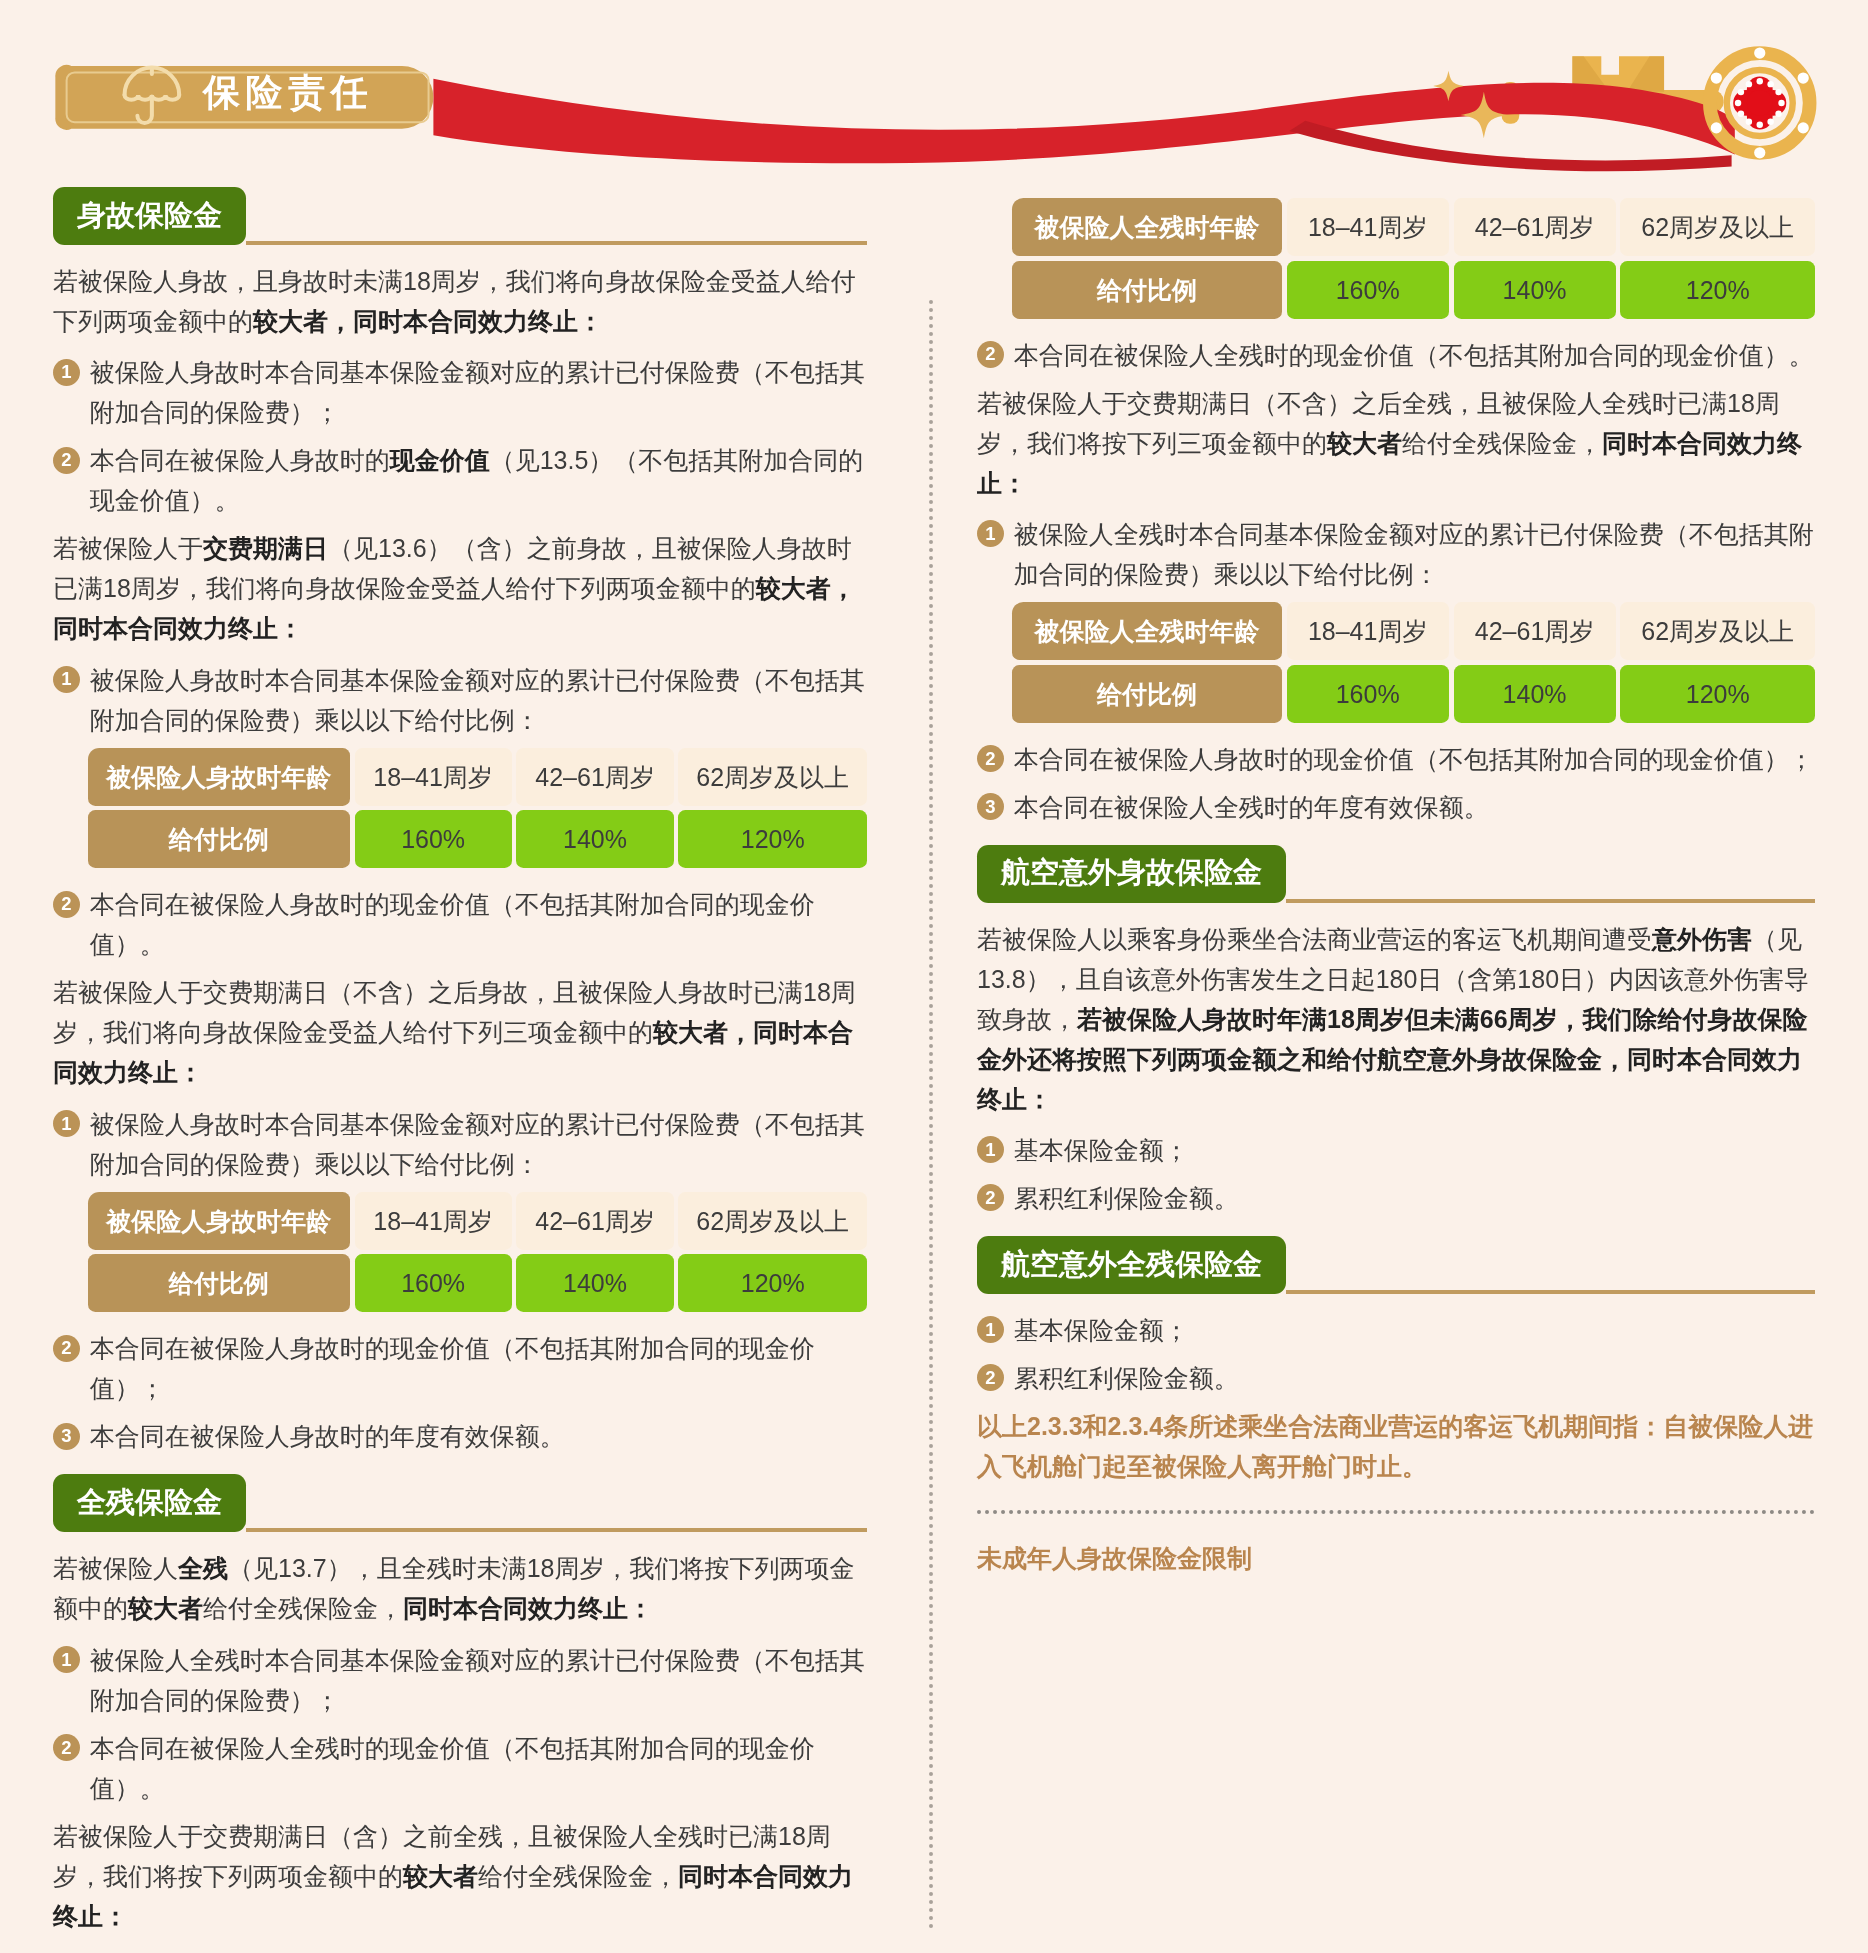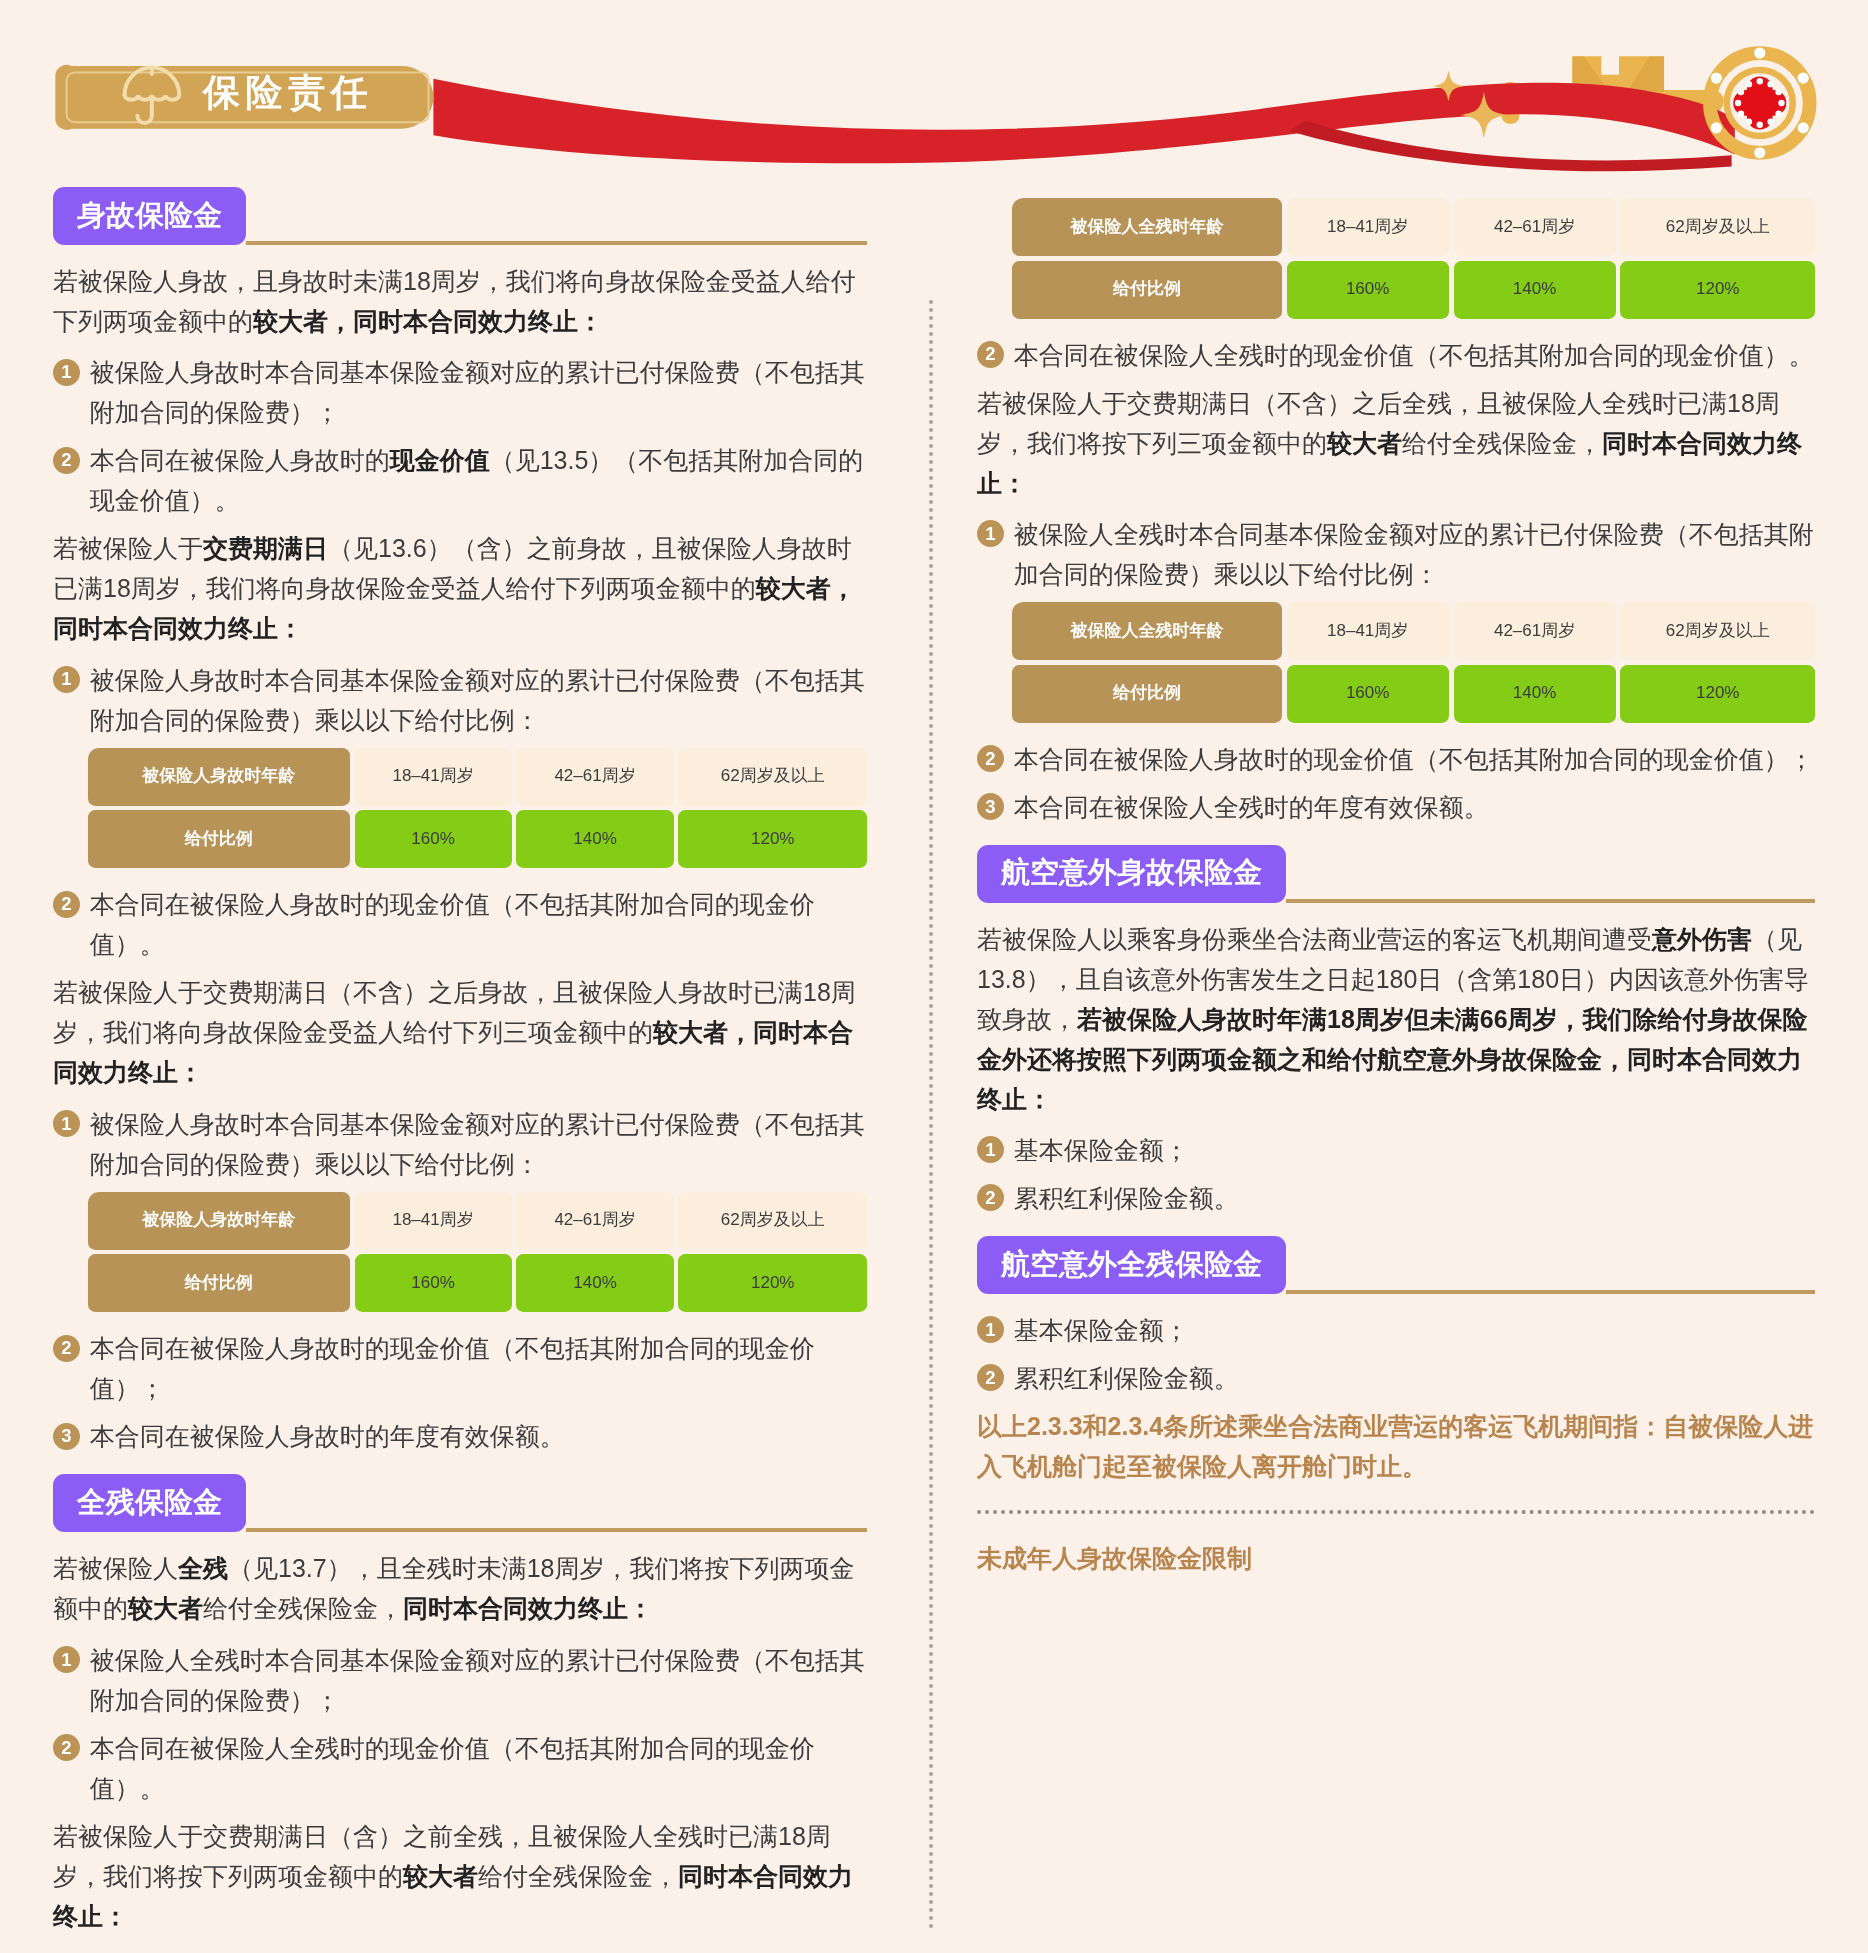--- a/index.html
+++ b/index.html
@@ -26,21 +26,21 @@
   .col-right{left:977px;top:193px;width:838px;}
   .vdivider{
     position:absolute;left:929px;top:300px;bottom:22.6px;width:0;
     border-left:4px dotted #a9a29a;
   }
 
   
   .sec{display:flex;align-items:flex-end;margin:18px 0 16px;}
   .sec:first-child{margin-top:0;}
   .sec-badge{
-    background:#8b5cf6;color:#fff;font-weight:700;font-size:29px;line-height:1;
+    background:#4d7c0f;color:#fff;font-weight:700;font-size:29px;line-height:1;
     padding:13.7px 24px 15.3px;border-radius:11.3px;white-space:nowrap;
   }
   .sec-rule{flex:1;height:4px;background:#c09b5f;}
 
   .para{margin:0 0 11.3px;}
   .b{font-weight:700;color:#222;}
   .goldp span, .gold{color:#b9854e;font-weight:700;}
   .goldp{margin-top:4.8px;}
 
   .subhead{color:#b9854e;font-weight:700;margin:24px 0 11.3px;}
@@ -52,21 +52,21 @@
     background:#bb9357;color:#fff;font-size:18.5px;font-weight:700;
     display:flex;align-items:center;justify-content:center;
     margin:6.4px 9.7px 0 0;
   }
   .li-body{flex:1;}
 
   .tbl{margin:4.8px 0 16px 35px;}
   .trow{display:grid;grid-template-columns:33.6% 1fr 1fr 1.2fr;gap:4.8px;margin-bottom:4.8px;}
   .tc{
     height:58px;display:flex;align-items:center;justify-content:center;
-    border-radius:7.3px;font-size:17px;line-height:1.2;text-align:right;
+    border-radius:7.3px;font-size:25px;line-height:1.2;text-align:right;
   }
   .gold-cell{background:#b89358;color:#fff;font-weight:700;}
   .light-cell{background:#fbeedd;color:#3c3c3c;}
   .light-cell.r2{background:#84cc16;}
   .thead .gold-cell{border-radius:11.3px 7.3px 7.3px 7.3px;}
 </style>
 </head>
 <body>
 
 <div class="page">

